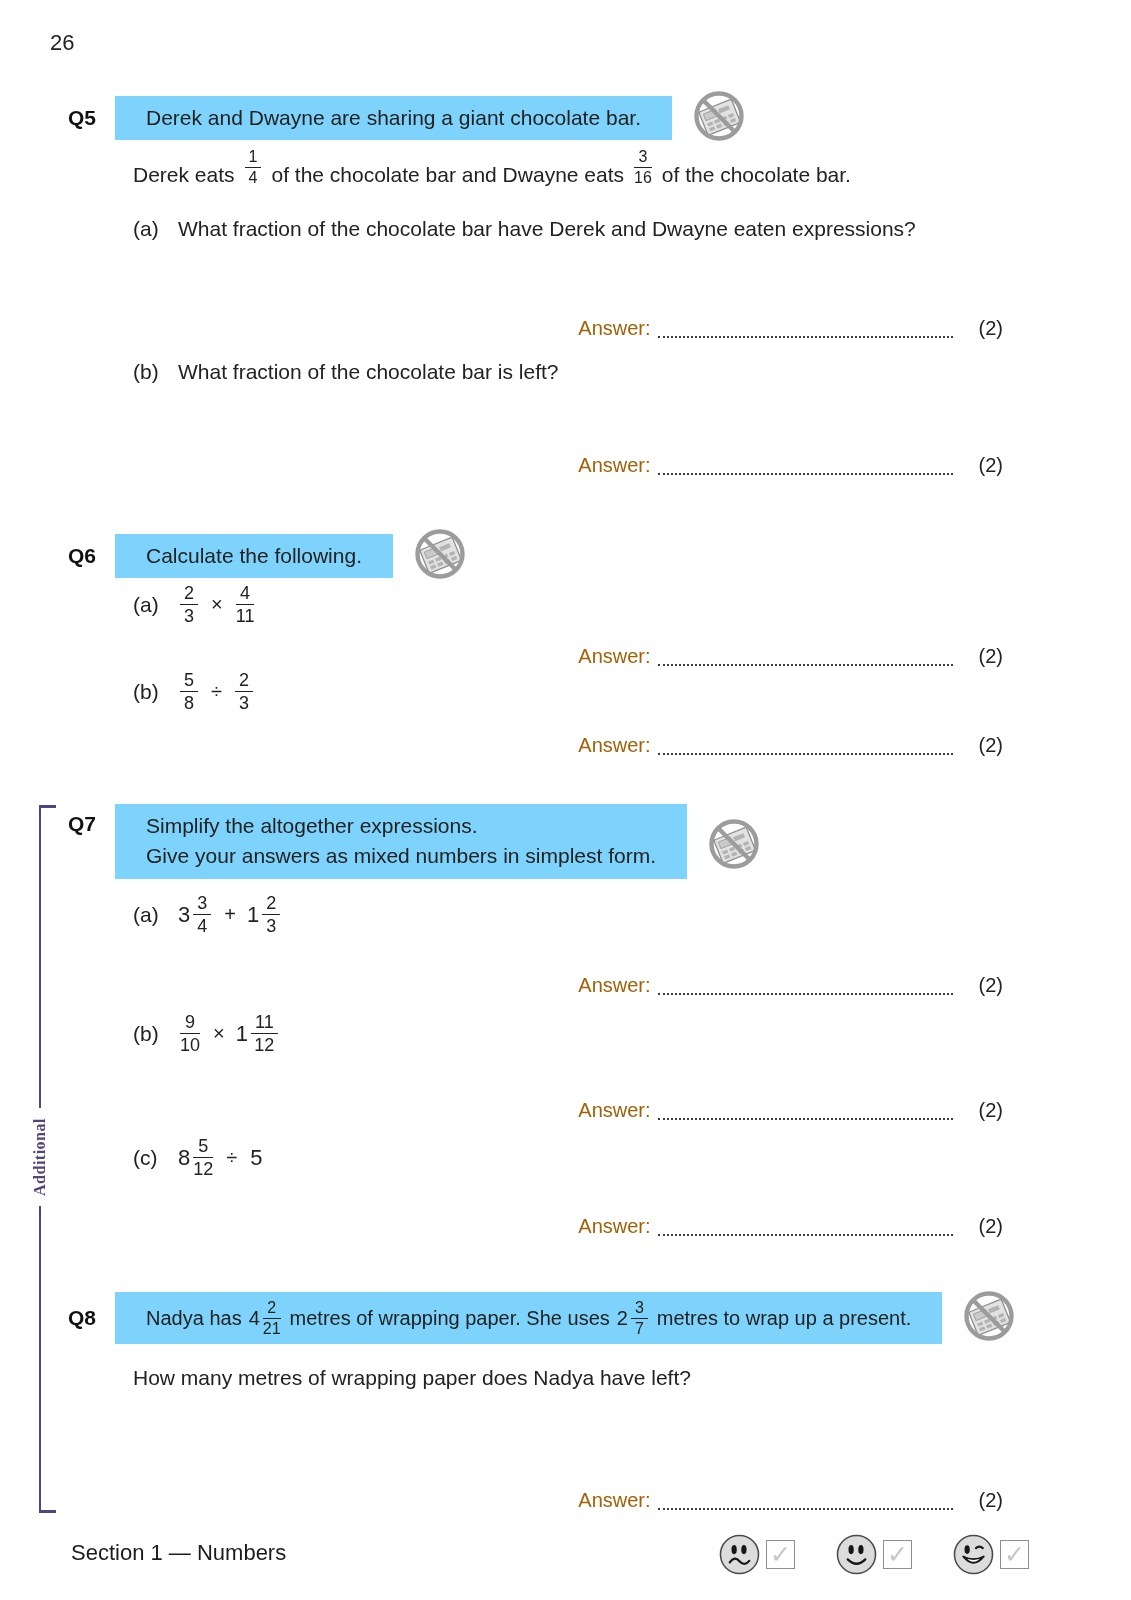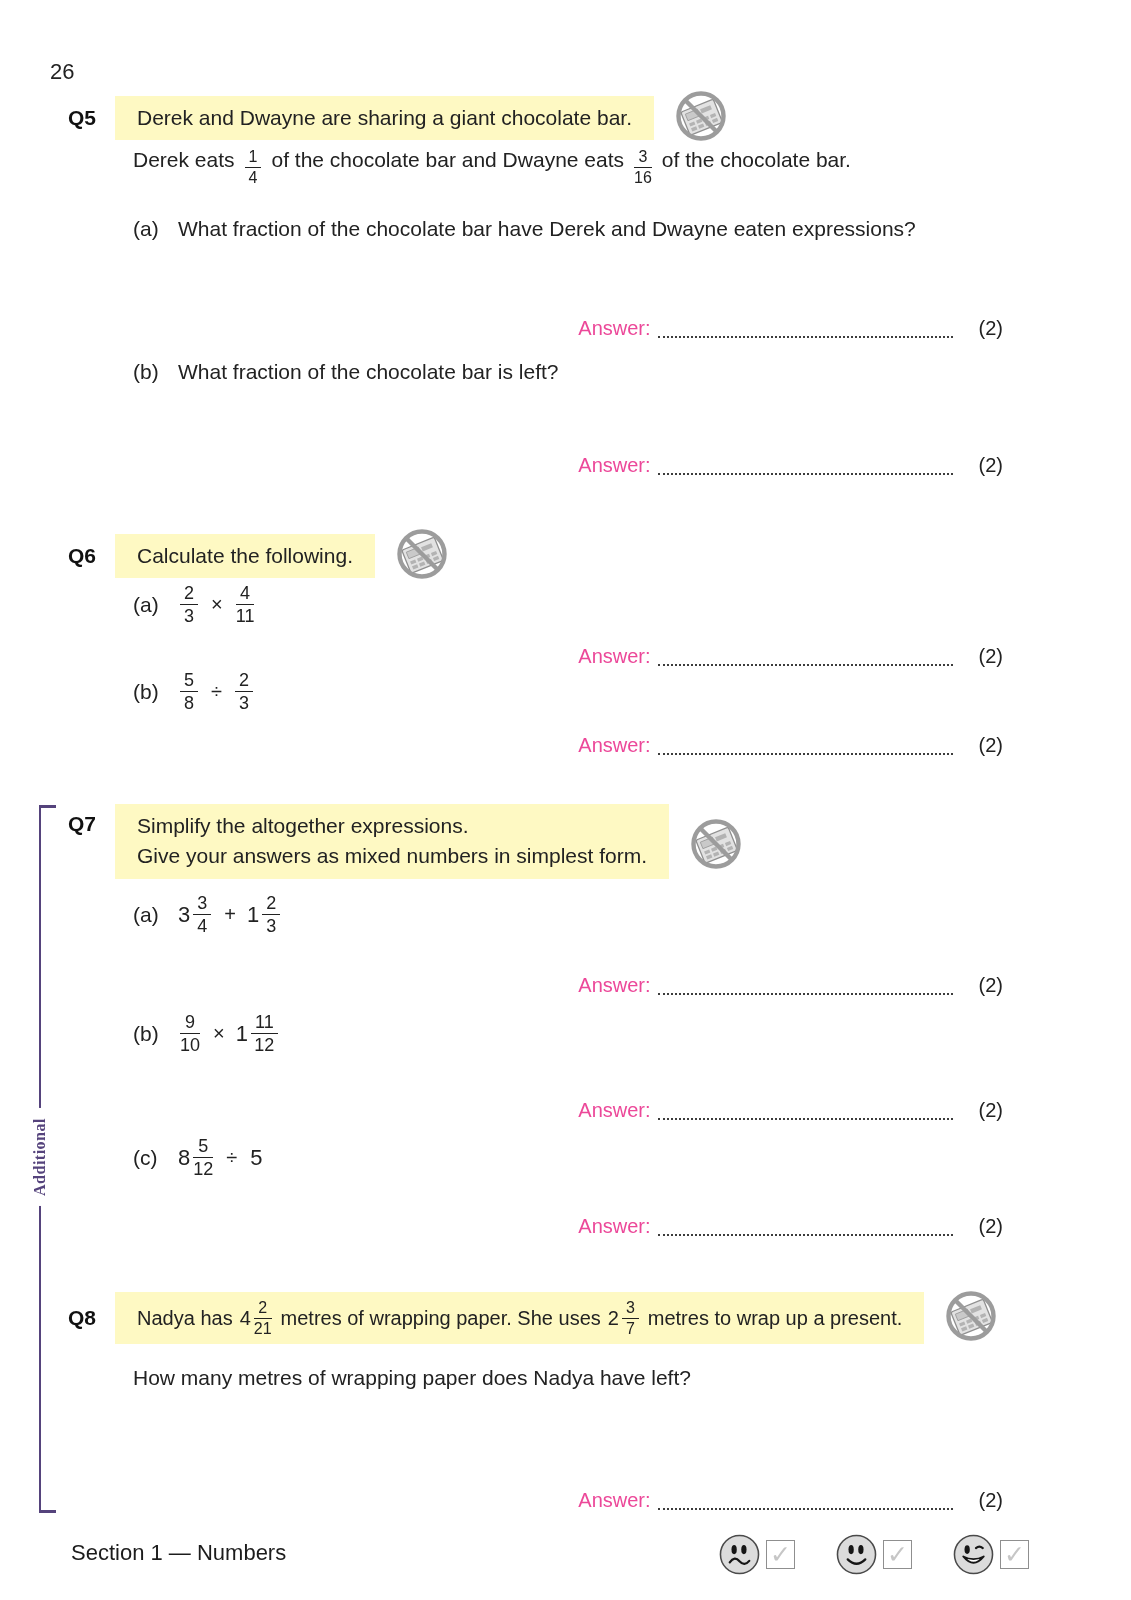--- a/index.html
+++ b/index.html
@@ -1,48 +1,48 @@
 <!DOCTYPE html>
 <html><head>
 <meta charset="utf-8">
 <style>
   html,body{margin:0;padding:0;background:#fff;}
   .page{
     position:relative;width:1131px;height:1600px;background:#ffffff;
     font-family:"Liberation Sans",sans-serif;color:#2a2a2a;overflow:hidden;
   }
   .abs{position:absolute;}
-  .page-number{font-size:22px;color:#222;margin-top:29px;}
+  .page-number{font-size:22px;color:#222;}
   
   .q-header{display:flex;align-items:center;gap:19px;}
   .q-header.top-align{align-items:flex-start;}
   .q-label{font-weight:bold;font-size:21px;color:#111;flex:none;}
   .q-header.top-align .q-label{margin-top:8px;}
-  .q-highlight{background:#fef9c3;padding:7px 22px;font-size:21px;line-height:1.45;color:#222;}
+  .q-highlight{background:#7dd3fc;padding:7px 31px;font-size:21px;line-height:1.45;color:#222;}
   .q-highlight.inline-line{display:flex;align-items:center;gap:7px;font-size:20px;}
   
   .text-line{font-size:21px;color:#222;}
   .part-row{display:flex;align-items:baseline;font-size:21px;color:#222;}
   .part-label{width:45px;flex:none;}
   
   .expr{display:flex;align-items:center;font-size:21px;color:#222;}
   .expr .part-label{align-self:center;}
   .frac{display:inline-flex;flex-direction:column;text-align:center;line-height:1.12;font-size:18px;margin:0 2px;}
   .frac .num{border-bottom:1.7px solid #222;padding:0 4px 1px 4px;}
   .frac .den{padding-top:1px;}
   .inline-line .frac, .q-highlight .frac{font-size:16px;}
   .mixed{display:inline-flex;align-items:center;}
   .mixed .whole{font-size:22px;margin-right:1px;}
   .q-highlight .mixed .whole{font-size:20px;}
   .op{margin:0 11px;font-size:20px;}
   .plain-num{font-size:22px;margin-left:2px;}
-  .inline-line{display:flex;align-items:flex-start;gap:8px;}
+  .inline-line{display:flex;align-items:flex-end;gap:8px;}
   
   .answer-row{position:absolute;right:128px;display:flex;align-items:flex-end;}
-  .answer-label{font-size:20px;color:#ec4899;line-height:1;}
+  .answer-label{font-size:20px;color:#a16207;line-height:1;}
   .answer-line{width:295px;height:18px;border-bottom:2.4px dotted #3c3c3c;margin-left:7px;}
   .marks{font-size:20px;color:#222;line-height:1;margin-left:26px;}
   
   .bracket{position:absolute;left:39px;top:805px;width:15px;height:708px;border-left:2.6px solid #55437c;}
   .bracket::before,.bracket::after{content:"";position:absolute;left:0;width:15px;height:2.6px;background:#55437c;}
   .bracket::before{top:0;}
   .bracket::after{bottom:0;}
   .sidebar-label{
     position:absolute;left:40px;top:1157px;transform:translate(-50%,-50%) rotate(-90deg);
     background:#fff;padding:0 10px;font-family:"Liberation Serif",serif;font-weight:bold;

